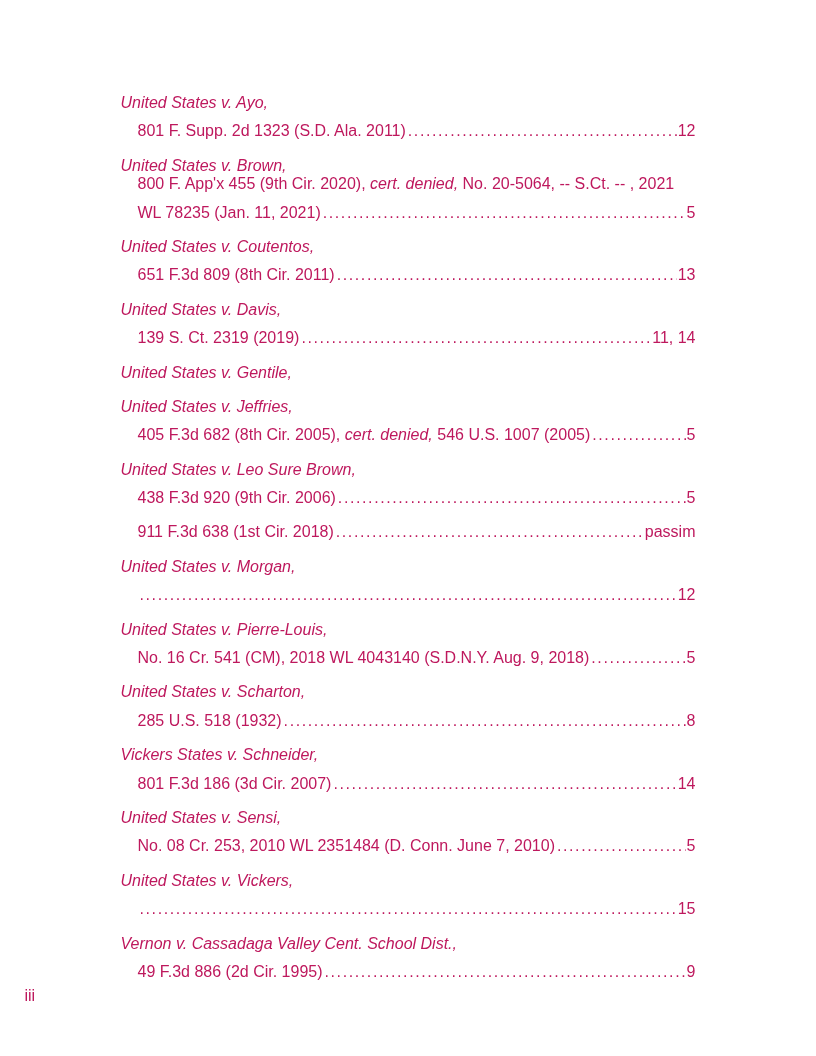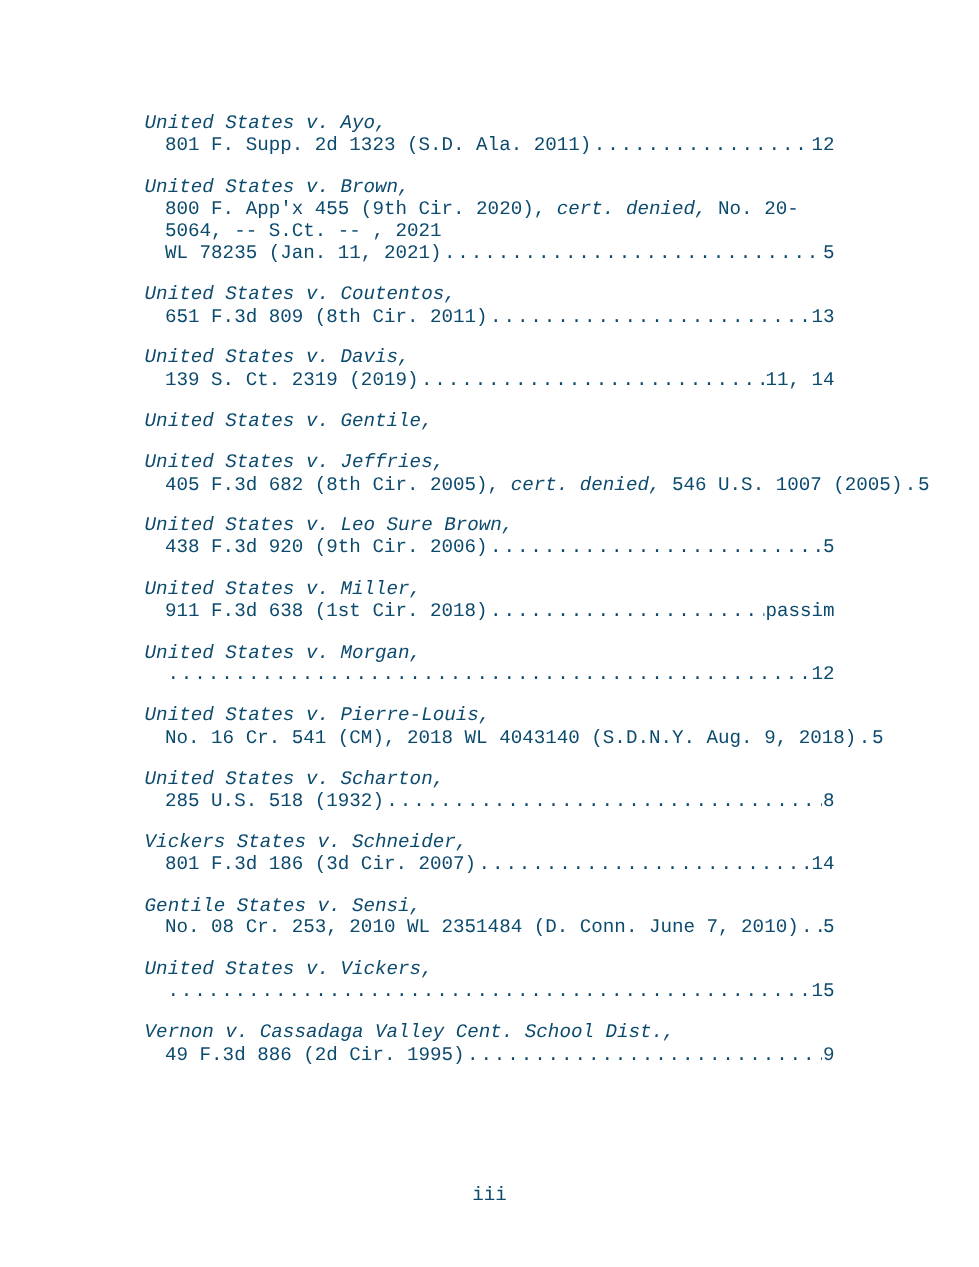--- a/index.html
+++ b/index.html
@@ -2,49 +2,48 @@
 <html><head>
 <meta charset="utf-8">
 <style>
   * { margin: 0; padding: 0; box-sizing: border-box; }
   html, body { background: #ffffff; }
   .page {
     width: 767px;
     height: 1056px;
     margin: 0 auto;
     background: #ffffff;
-    color: #0c4a6e;
-    font-family: Liberation Mono, monospace;
+    color: #be185d;
+    font-family: Liberation Sans, sans-serif;
     font-size: 16px;
     line-height: 1.15;
     padding: 94px 96px 0 96px;
     position: relative;
   }
   .entry { margin-bottom: 16px; }
   .case-name em { font-style: italic; }
   .wrap-line, .cite-line { padding-left: 17px; }
-  .cite-line { display: flex; align-items: center; }
+  .cite-line { display: flex; align-items: center; margin-top: 10px; }
   .cite { white-space: nowrap; }
   .leader {
     flex: 1 1 auto;
     overflow: hidden;
     white-space: nowrap;
     min-width: 10px;
     margin: 0 1px 0 2px;
   }
   .leader::after {
     content: "......................................................................................................................................................................................................";
     letter-spacing: 1.6px;
   }
   .pg { white-space: nowrap; }
   .footer {
     position: absolute;
     left: 0; right: 0;
     bottom: 51px;
-    text-align: center;
   }
 </style>
 </head>
 <body>
 
 <div class="page">
 
   <div class="entry">
     <p class="case-name"><em>United States v. Ayo,</em></p>
     <p class="cite-line">
@@ -98,21 +97,20 @@
   <div class="entry">
     <p class="case-name"><em>United States v. Leo Sure Brown,</em></p>
     <p class="cite-line">
       <span class="cite"><span>438 F.3d 920 (9th Cir. 2006) </span><em></em><span></span></span>
       <span class="leader"></span>
       <span class="pg">5</span>
     </p>
   </div>
 
   <div class="entry">
-    <p class="case-name"><em>United States v. Miller,</em></p>
     <p class="cite-line">
       <span class="cite"><span>911 F.3d 638 (1st Cir. 2018)</span><em></em><span></span></span>
       <span class="leader"></span>
       <span class="pg">passim</span>
     </p>
   </div>
 
   <div class="entry">
     <p class="case-name"><em>United States v. Morgan,</em></p>
     <p class="cite-line">
@@ -143,21 +141,21 @@
   <div class="entry">
     <p class="case-name"><em>Vickers States v. Schneider,</em></p>
     <p class="cite-line">
       <span class="cite"><span>801 F.3d 186 (3d Cir. 2007)</span><em></em><span></span></span>
       <span class="leader"></span>
       <span class="pg">14</span>
     </p>
   </div>
 
   <div class="entry">
-    <p class="case-name"><em>Gentile States v. Sensi,</em></p>
+    <p class="case-name"><em>United States v. Sensi,</em></p>
     <p class="cite-line">
       <span class="cite"><span>No. 08 Cr. 253, 2010 WL 2351484 (D. Conn. June 7, 2010)</span><em></em><span></span></span>
       <span class="leader"></span>
       <span class="pg">5</span>
     </p>
   </div>
 
   <div class="entry">
     <p class="case-name"><em>United States v. Vickers,</em></p>
     <p class="cite-line">

